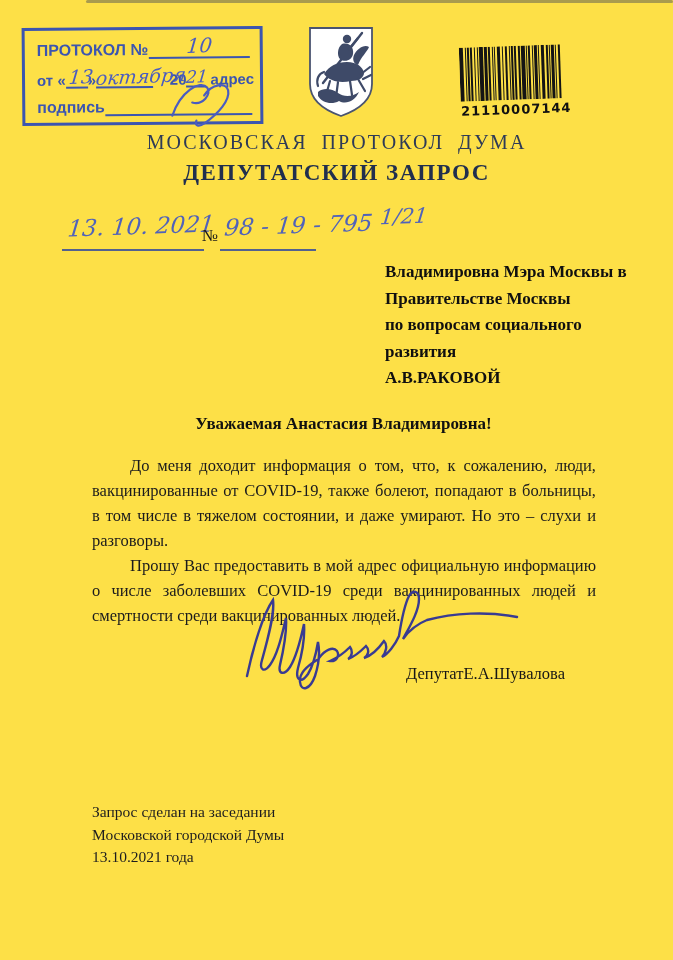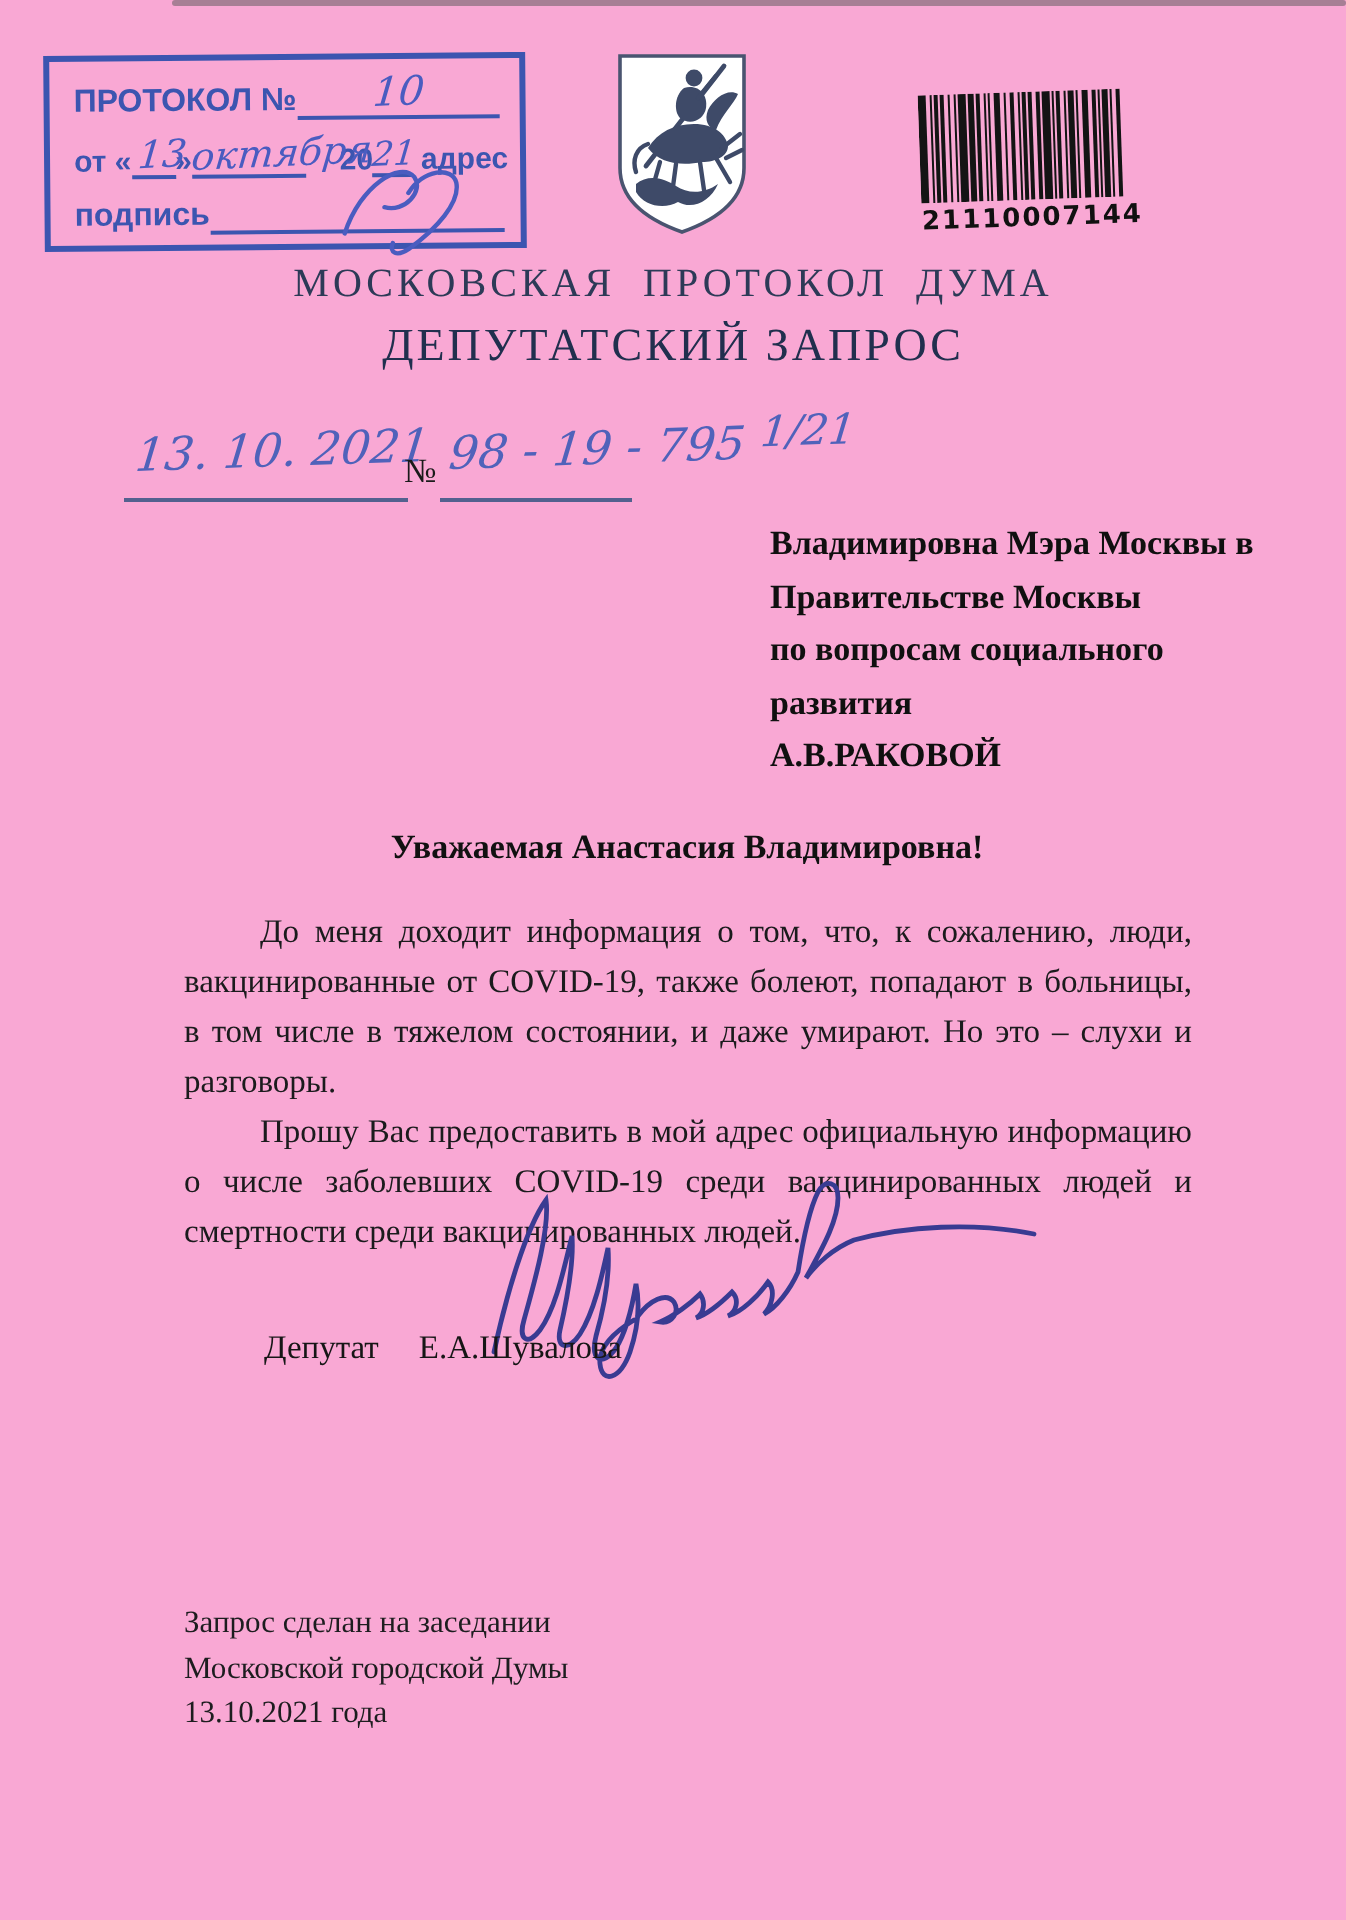--- a/index.html
+++ b/index.html
@@ -1,19 +1,19 @@
 <!DOCTYPE html>
 <html><head>
 <meta charset="utf-8">
 <style>
   * { margin:0; padding:0; box-sizing:border-box; }
   html,body { background:#e8e8e8; }
   .page {
     position:relative; width:673px; height:960px; margin:0 auto;
-    background:#f9a8d4; overflow:hidden;
+    background:#fde047; overflow:hidden;
     font-family:"Liberation Serif", serif; color:#1b1b1d;
   }
   
   .scan-line { position:absolute; top:0; left:86px; width:587px; height:3px;
     background:#555; opacity:.5; border-radius:2px; }
 
   
   .stamp {
     position:absolute; left:22px; top:27px; width:241px; height:98px;
     border:3px solid #3c55b0; color:#3c55b0;
@@ -47,21 +47,21 @@
   .bars { height:54px; display:flex; overflow:hidden; }
   .bars div { background:#141414; height:100%; flex:none; }
   .bc-num { font-family:"DejaVu Sans", sans-serif; font-weight:bold;
     font-size:13px; letter-spacing:1px; color:#111; margin-top:2px; }
 
   
   .org-title { position:absolute; left:20px; top:131px; width:633px;
     text-align:center; font-size:20px; letter-spacing:2px; word-spacing:7px;
     color:#2d3a57; }
   .doc-title { position:absolute; left:20px; top:160px; width:633px;
-    text-align:center; font-size:23px; font-weight:normal; letter-spacing:1.5px;
+    text-align:center; font-size:23px; font-weight:bold; letter-spacing:1.5px;
     color:#212f4e; }
 
   
   .ref-date { position:absolute; left:68px; top:216px; font-size:23px; }
   .ref-no   { position:absolute; left:202px; top:226px; font-size:17px;
     color:#1a1a1a; }
   .ref-num  { position:absolute; left:225px; top:214px; font-size:23px; }
   .ref-num .sup { font-size:21px; position:relative; top:-6px; }
   .ref-u1 { position:absolute; left:62px; top:249px; width:142px; height:2px;
     background:#53618f; }
@@ -75,22 +75,22 @@
   
   .salutation { position:absolute; left:92px; top:414px; width:503px;
     text-align:center; font-weight:bold; font-size:17px; color:#111; }
   .body-text { position:absolute; left:92px; top:453px; width:504px;
     font-size:16.5px; line-height:25px; text-align:justify; color:#1b1b1d; }
   .body-text p { text-indent:38px; }
 
   
   .sig-svg { position:absolute; left:233px; top:586px; }
   .sign-row { position:absolute; left:132px; top:664px; width:433px;
-    display:flex; justify-content:flex-start; font-size:16.5px;
-    color:#161616;gap:20px; }
+    display:flex; justify-content:flex-end; font-size:16.5px;
+    color:#161616; }
 
   
   .footer { position:absolute; left:92px; top:801px; font-size:15.5px;
     line-height:22.5px; color:#1d1d1f; }
 </style>
 </head>
 <body>
 
 <div class="page">
 

